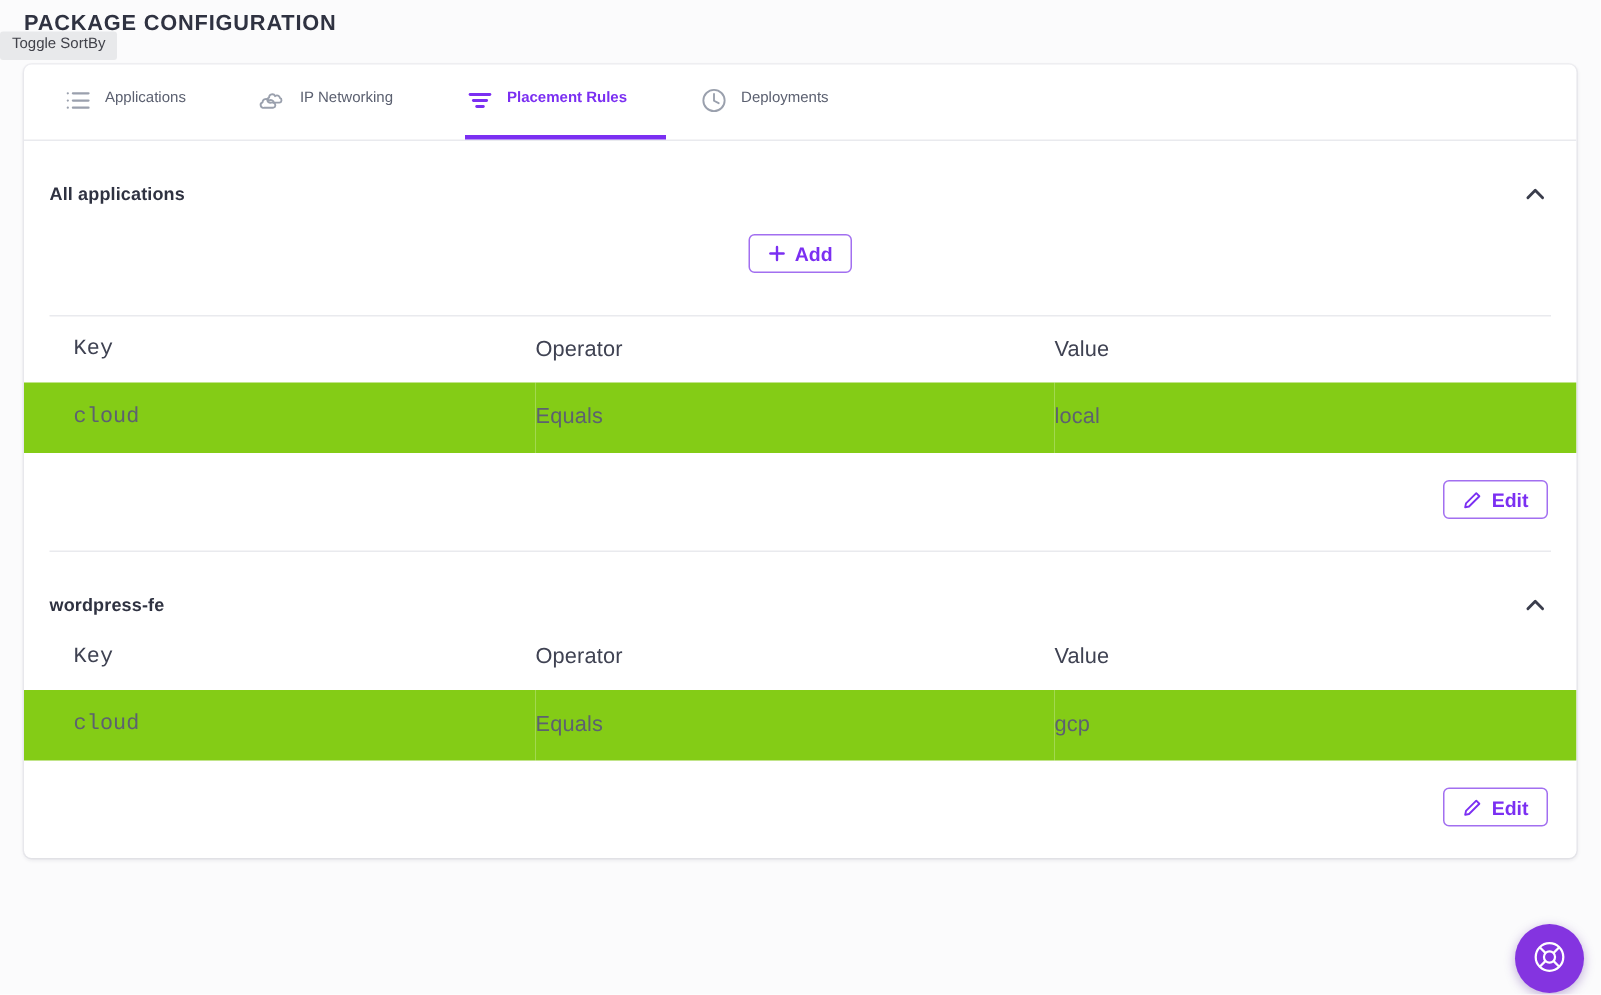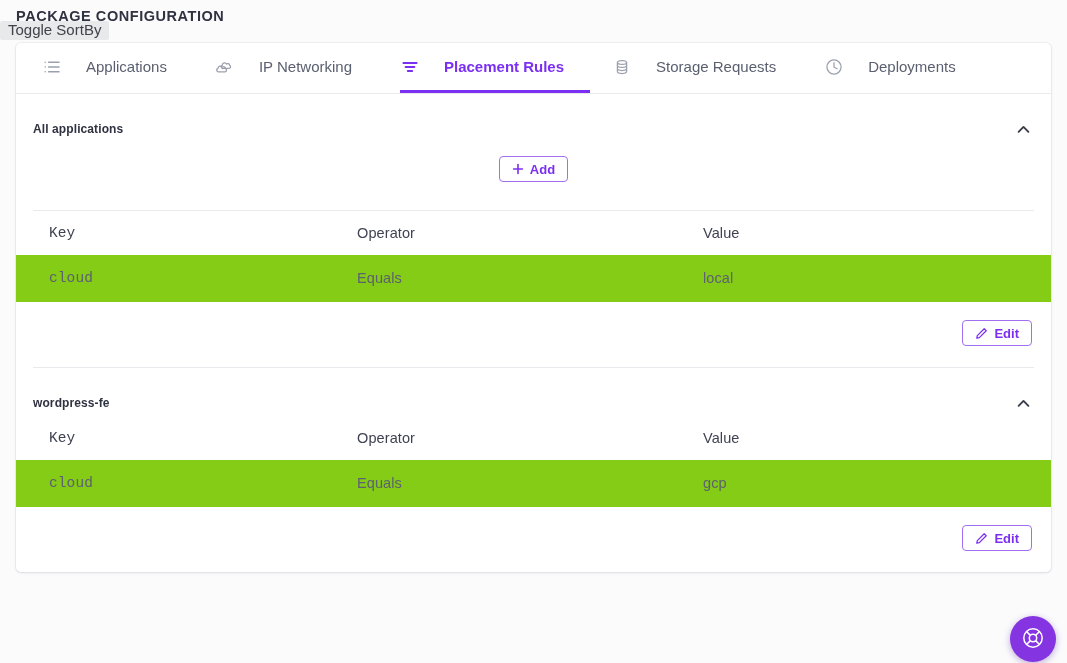--- a/index.html
+++ b/index.html
@@ -33,21 +33,21 @@
     display: inline-block;
   }
 
   
   .tooltip {
     position: absolute;
     left: 0;
     top: 21px;
     background: #e8e9eb;
     color: #41424a;
-    font-size: 15px;
+    font-size: 10px;
     line-height: 16px;
     padding: 1px 8px 2px 8px;
     border-radius: 2px;
     z-index: 40;
     white-space: nowrap;
   }
 
   
   .card {
     position: absolute;
@@ -64,24 +64,24 @@
   .tabbar {
     display: flex;
     align-items: stretch;
     height: 51px;
     border-bottom: 1px solid #e9eaee;
     padding-left: 26px;
   }
   .tab {
     display: flex;
     align-items: center;
-    gap: 25px;
+    gap: 9px;
     padding: 0 26px 0 0;
     margin-right: 22px;
-    font-size: 15px;
+    font-size: 10px;
     color: #5b6070;
     cursor: pointer;
     position: relative;
     border-bottom: 3px solid transparent;
   }
   .tab:last-child { margin-right: 0; }
   .tab .tab-label { line-height: 1; padding-bottom: 1px; }
   .tab.active {
     color: #7b2ff2;
     font-weight: 700;
@@ -244,31 +244,20 @@
       <span class="ic">
         <svg width="18" height="18" viewBox="0 0 18 18" fill="none" stroke="#7b2ff2" stroke-width="1.9" stroke-linecap="round">
           <line x1="2.4" y1="5" x2="15.6" y2="5"></line>
           <line x1="4.6" y1="9" x2="13.4" y2="9"></line>
           <line x1="6.8" y1="13" x2="11.2" y2="13"></line>
         </svg>
       </span>
       <span class="tab-label">Placement Rules</span>
     </div>
 
-    <div class="tab">
-      <span class="ic">
-        <svg width="18" height="18" viewBox="0 0 18 18" fill="none" stroke="#9aa0ad" stroke-width="1.25">
-          <ellipse cx="9" cy="4.4" rx="4.6" ry="1.9"></ellipse>
-          <path d="M4.4 4.4 v9.2 c0 1.05 2.06 1.9 4.6 1.9 s4.6-.85 4.6-1.9 V4.4"></path>
-          <path d="M4.4 7.5 c0 1.05 2.06 1.9 4.6 1.9 s4.6-.85 4.6-1.9"></path>
-          <path d="M4.4 10.6 c0 1.05 2.06 1.9 4.6 1.9 s4.6-.85 4.6-1.9"></path>
-        </svg>
-      </span>
-      <span class="tab-label">Storage Requests</span>
-    </div>
 
     <div class="tab">
       <span class="ic">
         <svg width="18" height="18" viewBox="0 0 18 18" fill="none" stroke="#9aa0ad" stroke-width="1.25" stroke-linecap="round">
           <circle cx="9" cy="9" r="7.1"></circle>
           <path d="M9 4.7 V9.2 L12.1 10.8"></path>
         </svg>
       </span>
       <span class="tab-label">Deployments</span>
     </div>

